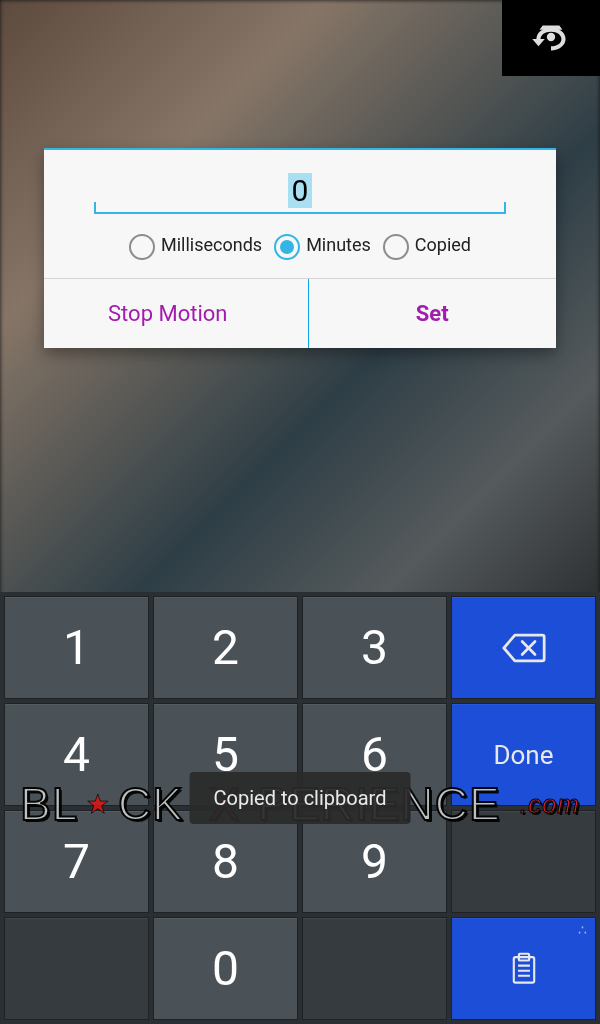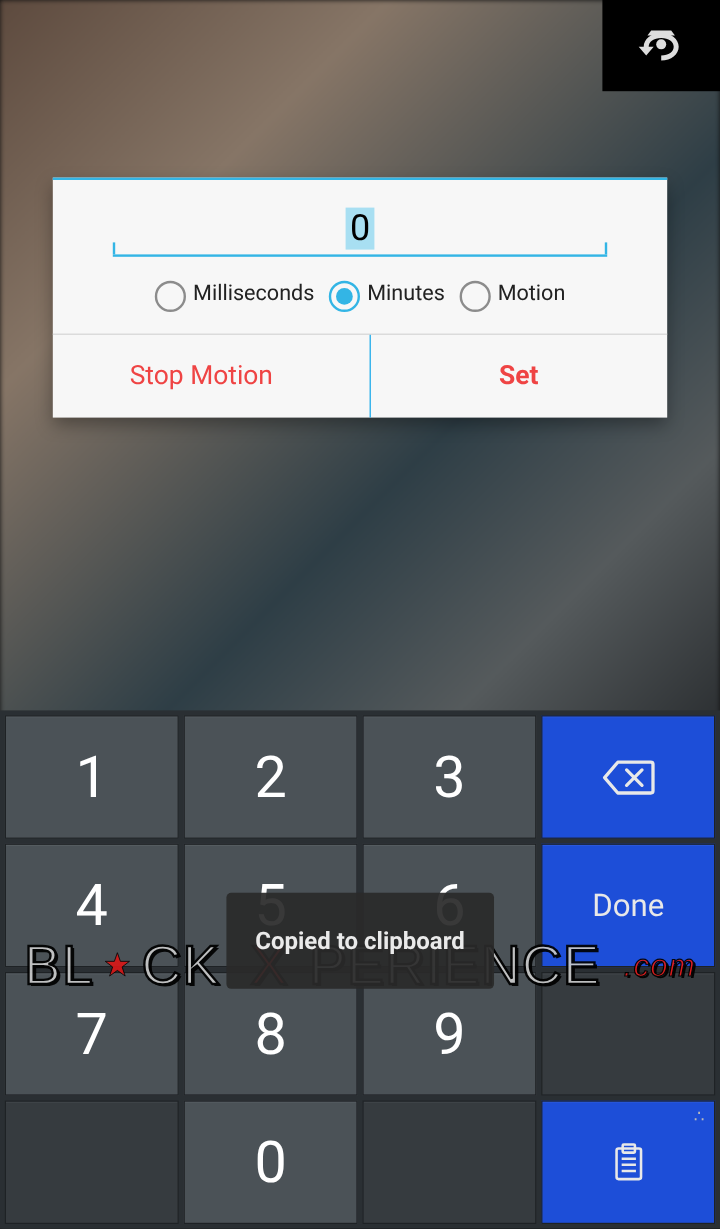--- a/index.html
+++ b/index.html
@@ -14,31 +14,31 @@
   .num-line { position: relative; height: 48px; border-bottom: 2px solid #33b5e5; display: flex; align-items: flex-end; justify-content: center; }
   .num-line::before, .num-line::after { content:""; position:absolute; bottom:0; width:2px; height:10px; background:#33b5e5; }
   .num-line::before { left:0; } .num-line::after { right:0; }
   .num-val { font-size: 30px; color: #000; background: #a8dff2; padding: 0 4px; display:inline-block; margin-bottom: 4px; }
   .radios { display:flex; justify-content:center; gap: 12px; padding: 14px 8px 18px; }
   .radio { display:flex; align-items:flex-start; gap:6px; font-size:18px; color:#222; }
   .r-outer { width:26px; height:26px; border:2px solid #8c8c8c; border-radius:50%; display:flex; align-items:center; justify-content:center; }
   .r-outer.sel { border-color:#33b5e5; }
   .r-inner { width:14px; height:14px; border-radius:50%; background:#33b5e5; }
   .dlg-btns { display:flex; border-top:1px solid #d4d4d4; }
-  .dlg-btn { flex:1; text-align:center; padding:22px 0; font-size:22px; color:#ef4444; }
+  .dlg-btn { flex:1; text-align:center; padding:22px 0; font-size:22px; color:#a21caf; }
   .dlg-btn + .dlg-btn { border-left:1px solid #0ea5e9; font-weight:bold;margin-left:16px; }
   .kbd { position:absolute; left:0; right:0; bottom:0; height:432px; background:#2a2f33; padding:4px; display:flex; flex-direction:column; gap:4px; }
   .krow { display:flex; gap:4px; flex:1; }
   .key { flex:1; background:#4b5257; color:#fff; font-size:48px; display:flex; align-items:center; justify-content:center; border:1px solid #1e2225; box-shadow: inset 0 1px 0 rgba(255,255,255,.06); }
   .key.dark { background:#1d4ed8; font-size:26px; color:#e8e8e8; }
   .key.empty { background:#363b3f; }
   .key svg { width:44px; height:34px; fill:#e8e8e8; }
   .thin svg { width:34px; height:34px; }
   .dots { position:absolute; top:4px; right:6px; font-size:14px; color:#bbb; letter-spacing:2px; }
-  .toast { position:absolute; bottom:200px; left:50%; transform:translateX(-50%); background:rgba(42,42,42,.93); color:#eaeaea; font-size:20px; padding:28px 24px; border-radius:4px;font-weight:bold; }
+  .toast { position:absolute; bottom:200px; left:50%; transform:translateX(-50%); background:rgba(42,42,42,.93); color:#eaeaea; font-size:20px; padding:14px 24px; border-radius:4px; }
   .wm { position:absolute; bottom:190px; left:50%; transform:translateX(-50%); width:560px; pointer-events:none; opacity:.92; }
   .wm-main { font-family: Impact, "Arial Black", sans-serif; font-size:46px; letter-spacing:1px; color:#c9caca; -webkit-text-stroke:2px #000; display:flex; align-items:center; justify-content:center; text-shadow:2px 2px 0 #000;gap:17px; }
   .wm-main .red { color:#e91c1c; }
   .wm-main .com { color:#e91c1c; font-size:26px; font-style:italic; font-family:Arial; -webkit-text-stroke:1px #000; margin-left:2px; }
   .wm-star { width:60px; height:60px; position:relative; margin:0 -8px; }
   .wm-star svg { width:100%; height:100%; }
 </style>
 </head>
 <body>
 
@@ -65,21 +65,21 @@
       <span>Milliseconds</span>
     </div>
     <div class="radio">
       <span class="r-outer sel">
           <span class="r-inner"></span>
         </span>
       <span>Minutes</span>
     </div>
     <div class="radio">
       <span class="r-outer"></span>
-      <span>Motion</span>
+      <span>Copied</span>
     </div>
   </div>
   <div class="dlg-btns">
     <div class="dlg-btn">Stop Motion</div>
     <div class="dlg-btn">Set</div>
   </div>
 </div>
 
 <div class="kbd">
   <div class="krow">

